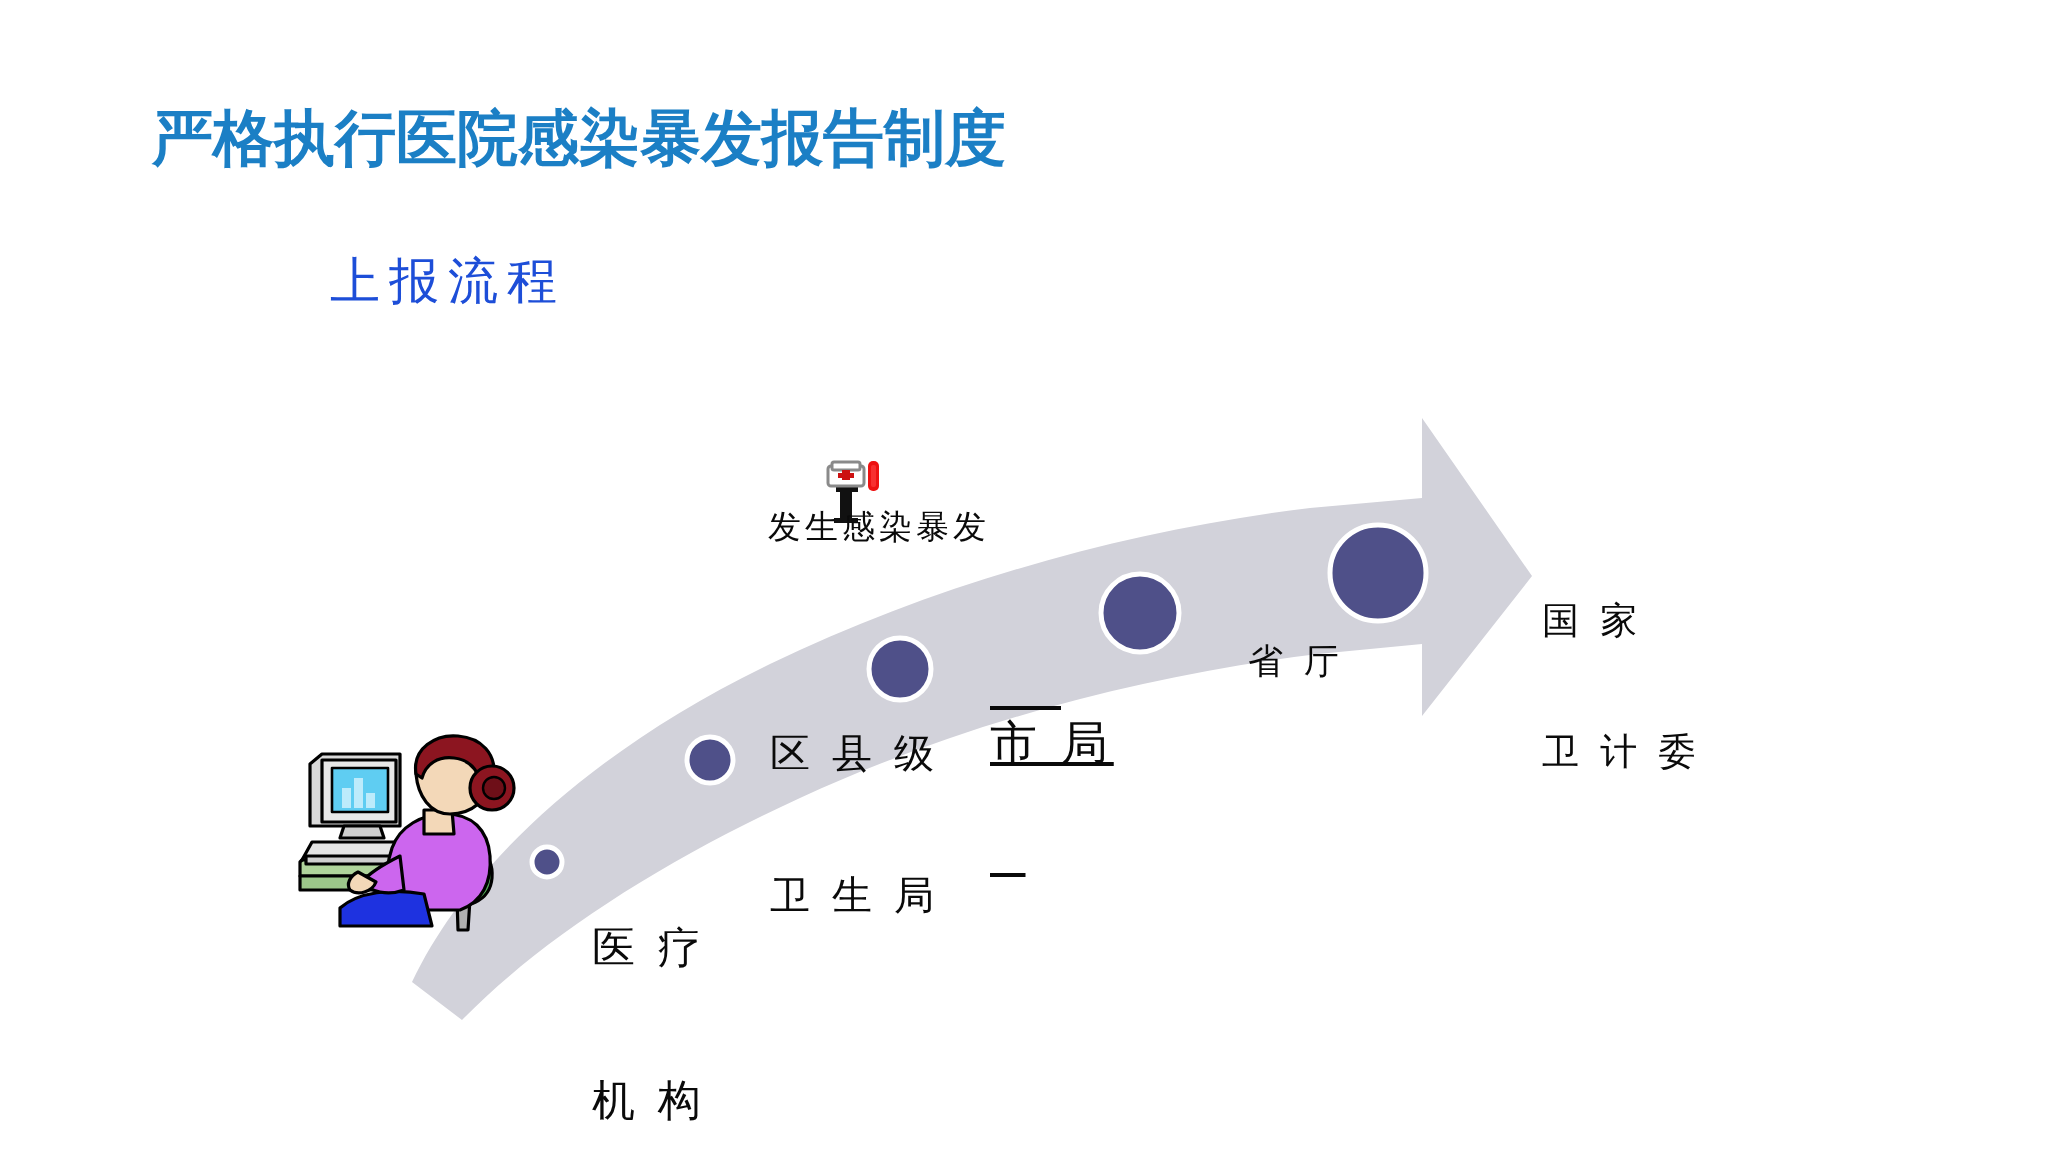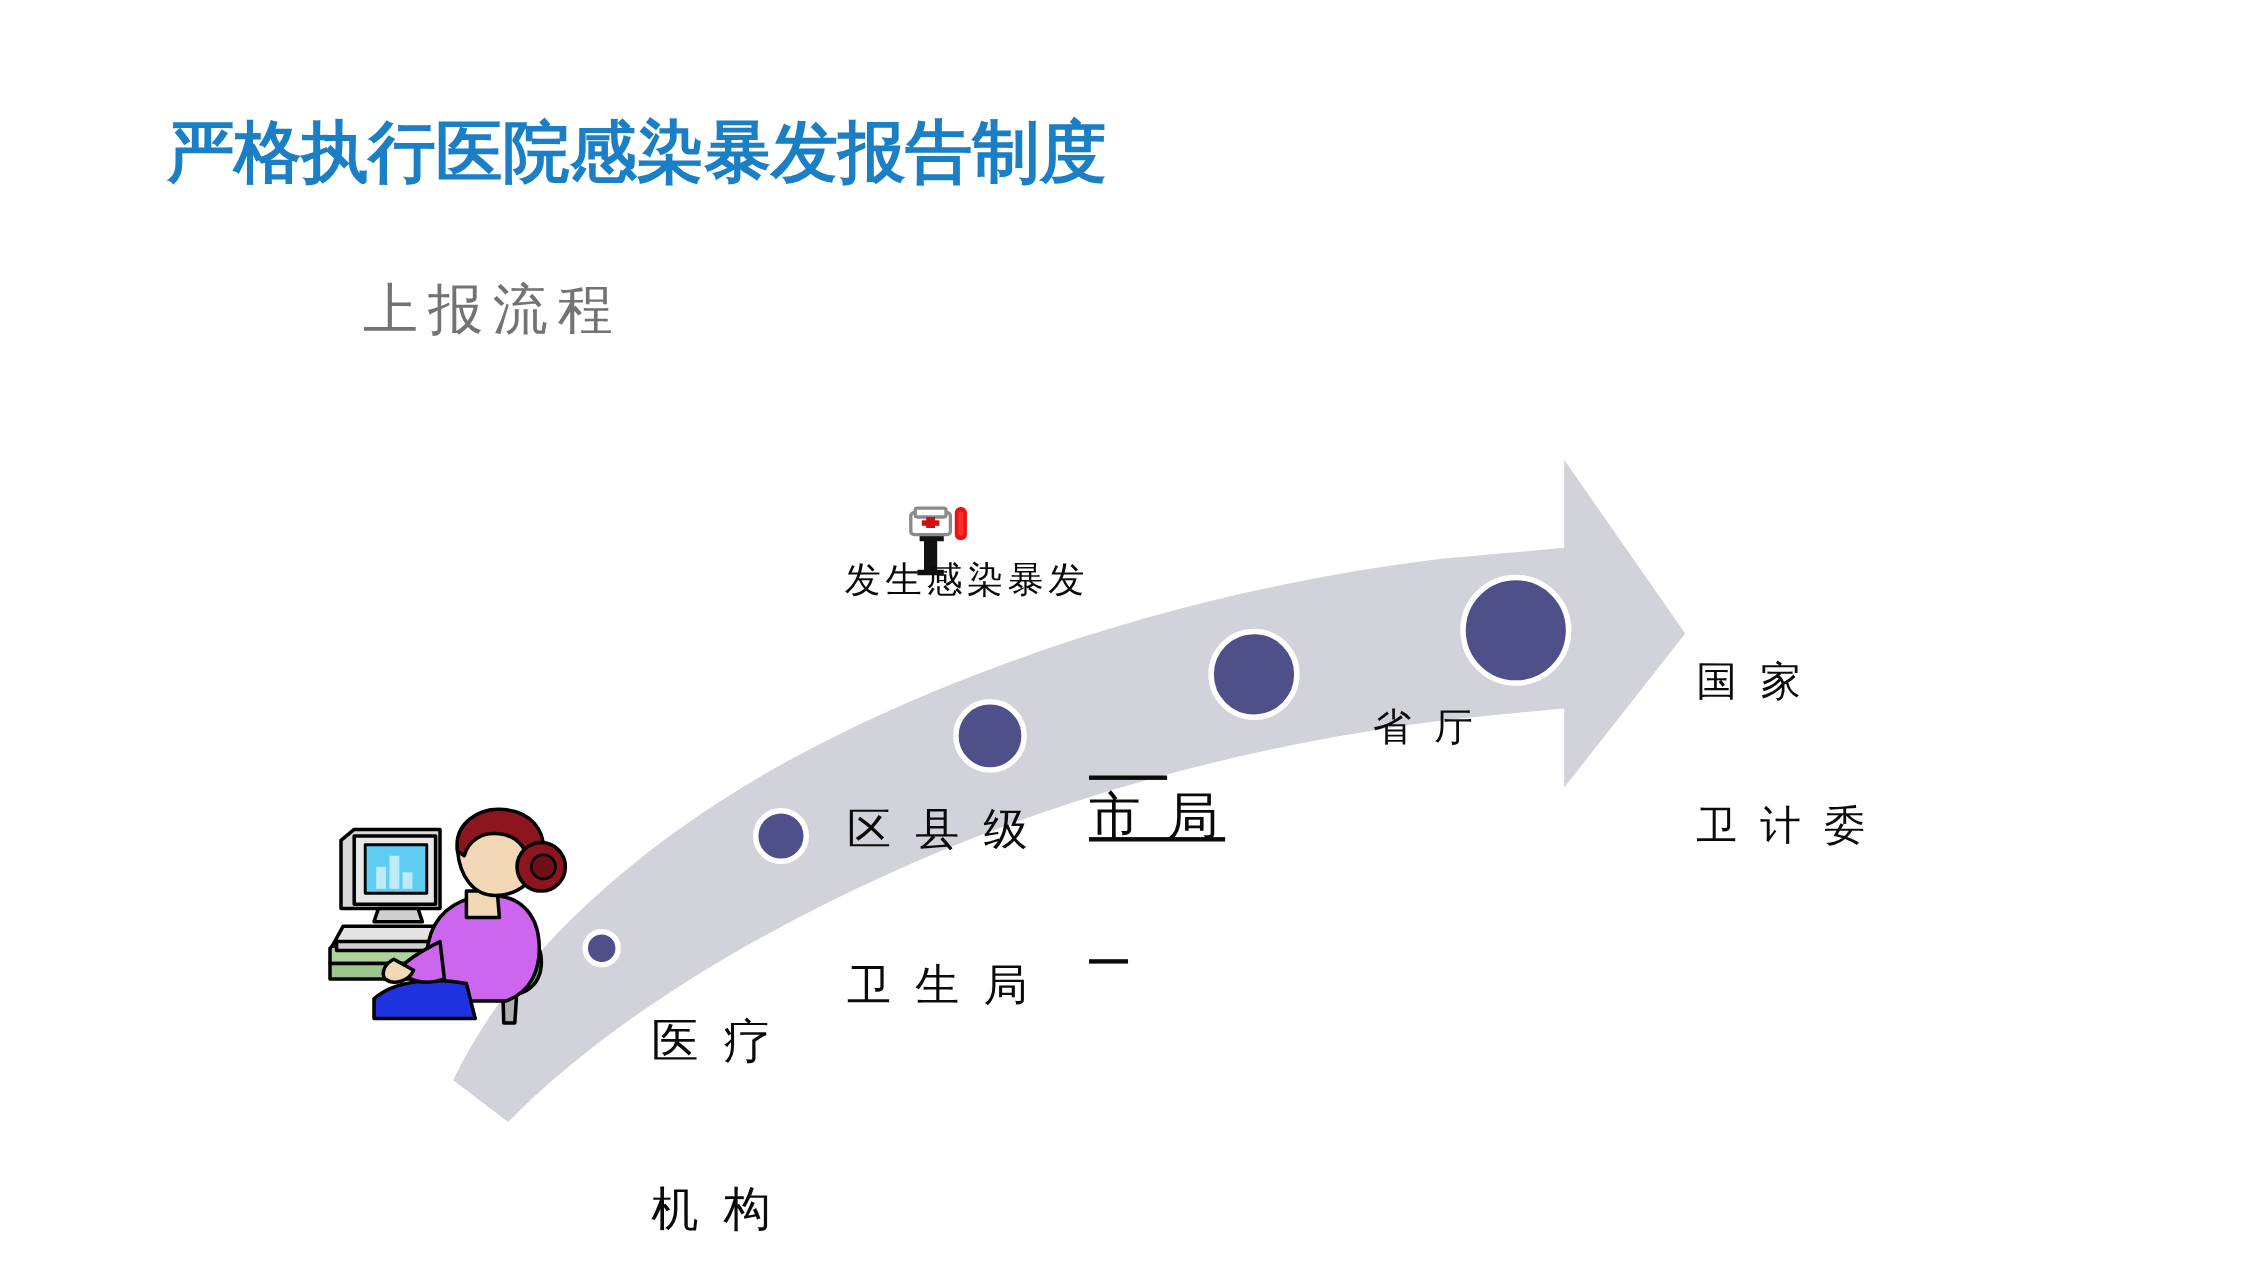--- a/index.html
+++ b/index.html
@@ -41,21 +41,21 @@
 
   
   #subtitle {
     position: absolute;
     left: 330px;
     top: 256px;
     font-family: "Liberation Serif", "DejaVu Serif", serif;
     font-size: 50px;
     line-height: 1.0;
     letter-spacing: 9px;
-    color: #737373;
+    color: #1d4ed8;
     white-space: nowrap;
   }
 
   
   #diagram {
     position: absolute;
     left: 0; top: 0;
     width: 2048px;
     height: 1152px;
   }

